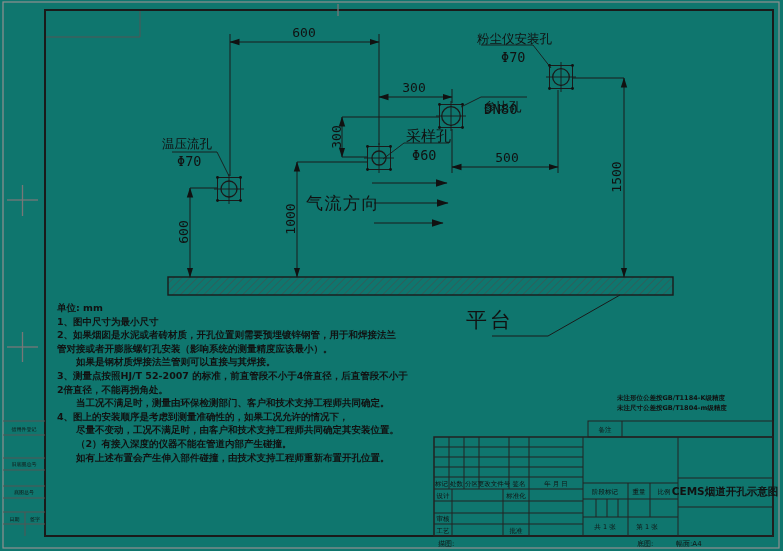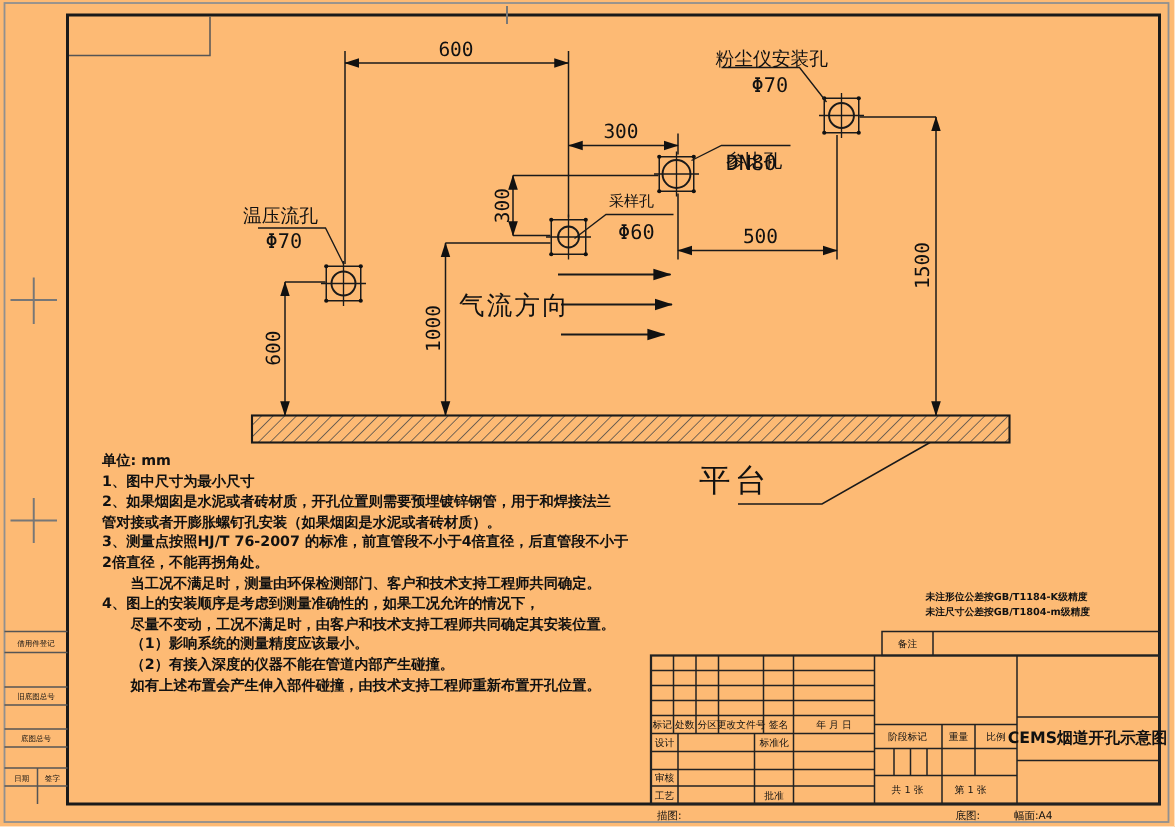--- a/index.html
+++ b/index.html
@@ -1,23 +1,23 @@
 <!DOCTYPE html>
 <html><head>
 <meta charset="utf-8">
 <style>
   html,body{margin:0;padding:0;background:#fff;}
-  .canvas{position:relative;width:783px;height:551px;background:#fdba74;overflow:hidden;
+  .canvas{position:relative;width:783px;height:551px;background:#0f766e;overflow:hidden;
           font-family:"DejaVu Sans",sans-serif;color:#111;}
   .canvas svg{position:absolute;left:0;top:0;}
   .txt{position:absolute;white-space:pre;color:#111;}
   .cad{font-family:"DejaVu Sans Mono",monospace;}
   .notes{position:absolute;left:57px;top:301px;width:390px;font-size:9.5px;
          font-weight:bold;line-height:13.6px;}
-  .notes div{white-space:pre;margin-left:11px;}
+  .notes div{white-space:pre;}
   .std{position:absolute;left:617px;top:393px;width:172px;
        font-size:6.5px;line-height:10px;font-weight:bold;}
   svg text{fill:#111;font-family:"DejaVu Sans",sans-serif;}
   svg text.num{font-family:"DejaVu Sans Mono",monospace;font-size:13px;}
   svg text.tb{font-size:6.5px;text-anchor:middle;}
   svg text.tiny{font-size:5px;text-anchor:middle;}
   svg text.sub{font-size:7px;}
 </style>
 </head>
 <body>
@@ -229,41 +229,41 @@
 
   <text class="tiny" x="24" y="430.5">借用件登记</text>
   <text class="tiny" x="24" y="466">旧底图总号</text>
   <text class="tiny" x="24" y="494">底图总号</text>
   <text class="tiny" x="14.5" y="520.5">日期</text>
   <text class="tiny" x="35" y="520.5">签字</text>
 </svg>
 
 <div class="txt" style="left:162px;top:136px;font-size:12.5px;">温压流孔</div>
 <div class="txt cad" style="left:177px;top:153px;font-size:13.5px;">Φ70</div>
-<div class="txt" style="left:406px;top:127px;font-size:10px;">采样孔</div>
+<div class="txt" style="left:406px;top:127px;font-size:15px;">采样孔</div>
 <div class="txt cad" style="left:412px;top:147px;font-size:13.5px;">Φ60</div>
 <div class="txt" style="left:484px;top:99px;font-size:12.5px;">参比孔</div>
 <div class="txt cad" style="left:484px;top:101px;font-size:14px;">DN80</div>
 <div class="txt" style="left:477px;top:31px;font-size:12.5px;">粉尘仪安装孔</div>
 <div class="txt cad" style="left:501px;top:49px;font-size:13.5px;">Φ70</div>
 
 <div class="txt" style="left:306px;top:192px;font-size:17px;letter-spacing:1.5px;">气流方向</div>
 <div class="txt" style="left:466px;top:306px;font-size:21px;letter-spacing:3px;border-bottom:0px;">平台</div>
 
 <div class="notes">
   <div>单位: mm</div>
   <div>1、图中尺寸为最小尺寸</div>
   <div>2、如果烟囱是水泥或者砖材质，开孔位置则需要预埋镀锌钢管，用于和焊接法兰</div>
-  <div>管对接或者开膨胀螺钉孔安装（如果烟囱是水泥或者砖材质）。</div>
-  <div>3、测量点按照HJ/T 76-2007 的标准，前直管段不小于4倍直径，后直管段不小于</div>
+  <div>管对接或者开膨胀螺钉孔安装（影响系统的测量精度应该最小）。</div>
+  <div>　　如果是钢材质焊接法兰管则可以直接与其焊接。</div>
+  <div>3、测量点按照HJ/T 52-2007 的标准，前直管段不小于4倍直径，后直管段不小于</div>
   <div>2倍直径，不能再拐角处。</div>
   <div>　　当工况不满足时，测量由环保检测部门、客户和技术支持工程师共同确定。</div>
   <div>4、图上的安装顺序是考虑到测量准确性的，如果工况允许的情况下，</div>
   <div>　　尽量不变动，工况不满足时，由客户和技术支持工程师共同确定其安装位置。</div>
-  <div>　　（1）影响系统的测量精度应该最小。</div>
   <div>　　（2）有接入深度的仪器不能在管道内部产生碰撞。</div>
   <div>　　如有上述布置会产生伸入部件碰撞，由技术支持工程师重新布置开孔位置。</div>
 </div>
 
 <div class="std">
   <div>未注形位公差按GB/T1184-K级精度</div>
   <div>未注尺寸公差按GB/T1804-m级精度</div>
 </div>
 
 </div>

